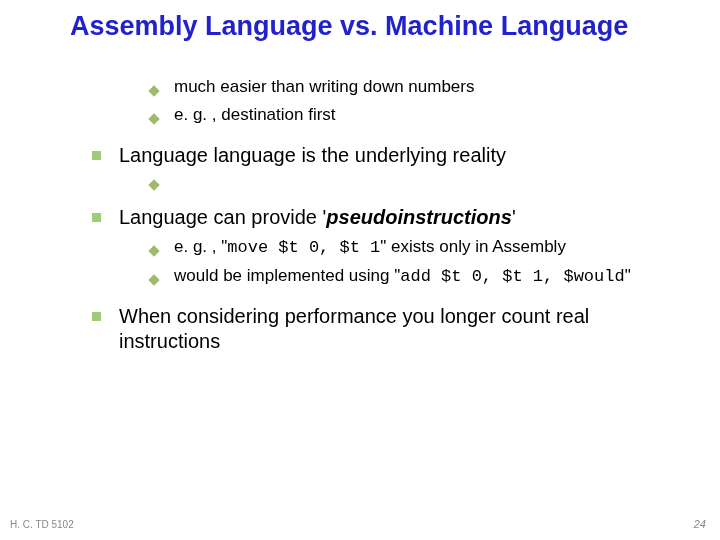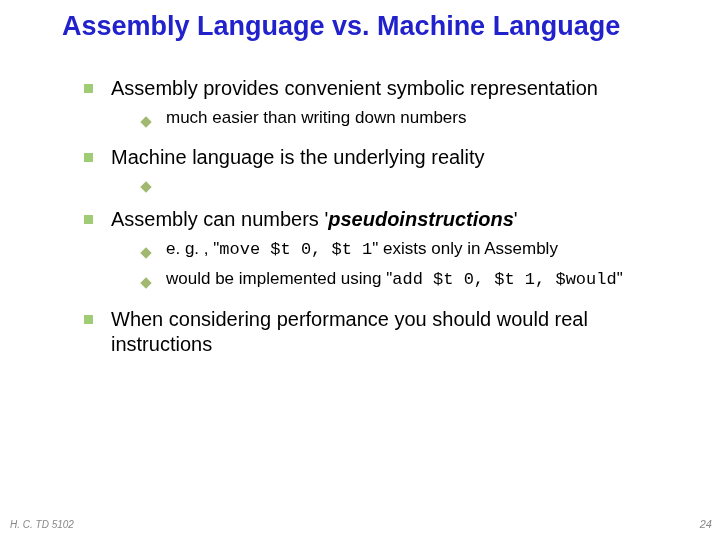--- a/index.html
+++ b/index.html
@@ -7,21 +7,21 @@
     width: 720px;
     height: 540px;
     background: #ffffff;
     font-family: Arial, Helvetica, sans-serif;
     position: relative;
     overflow: hidden;
   }
   .slide {
     width: 100%;
     height: 100%;
-    padding: 12px 0 0 8px;
+    padding: 12px 0 0 16px;
     position: relative;
   }
   .title {
     color: #2222cc;
     font-size: 27px;
     font-weight: bold;
     line-height: 1.05;
     padding-left: 54px;
     padding-right: 40px;
     margin-bottom: 36px;
@@ -72,79 +72,78 @@
     color: #000000;
     line-height: 1.3;
   }
   .italic { font-style: italic; font-weight: bold; }
   .mono { font-family: Liberation Mono, monospace; }
   .footer-left {
     position: absolute;
     left: 10px;
     bottom: 10px;
     font-size: 10px;
-    font-style: italic;
     color: #888888;
     text-align: center;
   }
   .footer-right {
     position: absolute;
-    right: 8px;
+    right: 14px;
     bottom: 10px;
     font-size: 11px;
     font-style: italic;
     color: #888888;
   }
 </style>
 </head>
 <body>
 
 <div class="slide">
   <div class="title">Assembly Language vs. Machine Language</div>
 
   <div class="content">
 
-    <div class="level1">
-      <div class="bullet-sq"></div>
-      <div class="text">Assembly provides convenient symbolic representation</div>
-    </div>
     <div class="level2-group">
       <div class="level2">
         <div class="bullet-diamond"></div>
         <div class="text">much easier than writing down numbers</div>
       </div>
+      <div class="level2">
+        <div class="bullet-diamond"></div>
+        <div class="text">e. g. , destination first</div>
+      </div>
     </div>
 
     <div class="level1">
       <div class="bullet-sq"></div>
-      <div class="text">Machine language is the underlying reality</div>
+      <div class="text">Language language is the underlying reality</div>
     </div>
     <div class="level2-group">
       <div class="level2">
         <div class="bullet-diamond"></div>
       </div>
     </div>
 
     <div class="level1">
       <div class="bullet-sq"></div>
-      <div class="text"><span>Assembly can numbers '</span><span class="italic">pseudoinstructions</span><span>'</span></div>
+      <div class="text"><span>Language can provide '</span><span class="italic">pseudoinstructions</span><span>'</span></div>
     </div>
     <div class="level2-group">
       <div class="level2">
         <div class="bullet-diamond"></div>
         <div class="text"><span>e. g. , "</span><span class="mono">move $t 0, $t 1</span><span>" exists only in Assembly</span></div>
       </div>
       <div class="level2">
         <div class="bullet-diamond"></div>
         <div class="text"><span>would be implemented using "</span><span class="mono">add $t 0, $t 1, $would</span><span>"</span></div>
       </div>
     </div>
 
     <div class="level1">
       <div class="bullet-sq"></div>
-      <div class="text">When considering performance you should would real instructions</div>
+      <div class="text">When considering performance you longer count real instructions</div>
     </div>
 
   </div>
 
   <div class="footer-left">H. C. TD 5102</div>
   <div class="footer-right">24</div>
 </div>
 
 </body></html>

